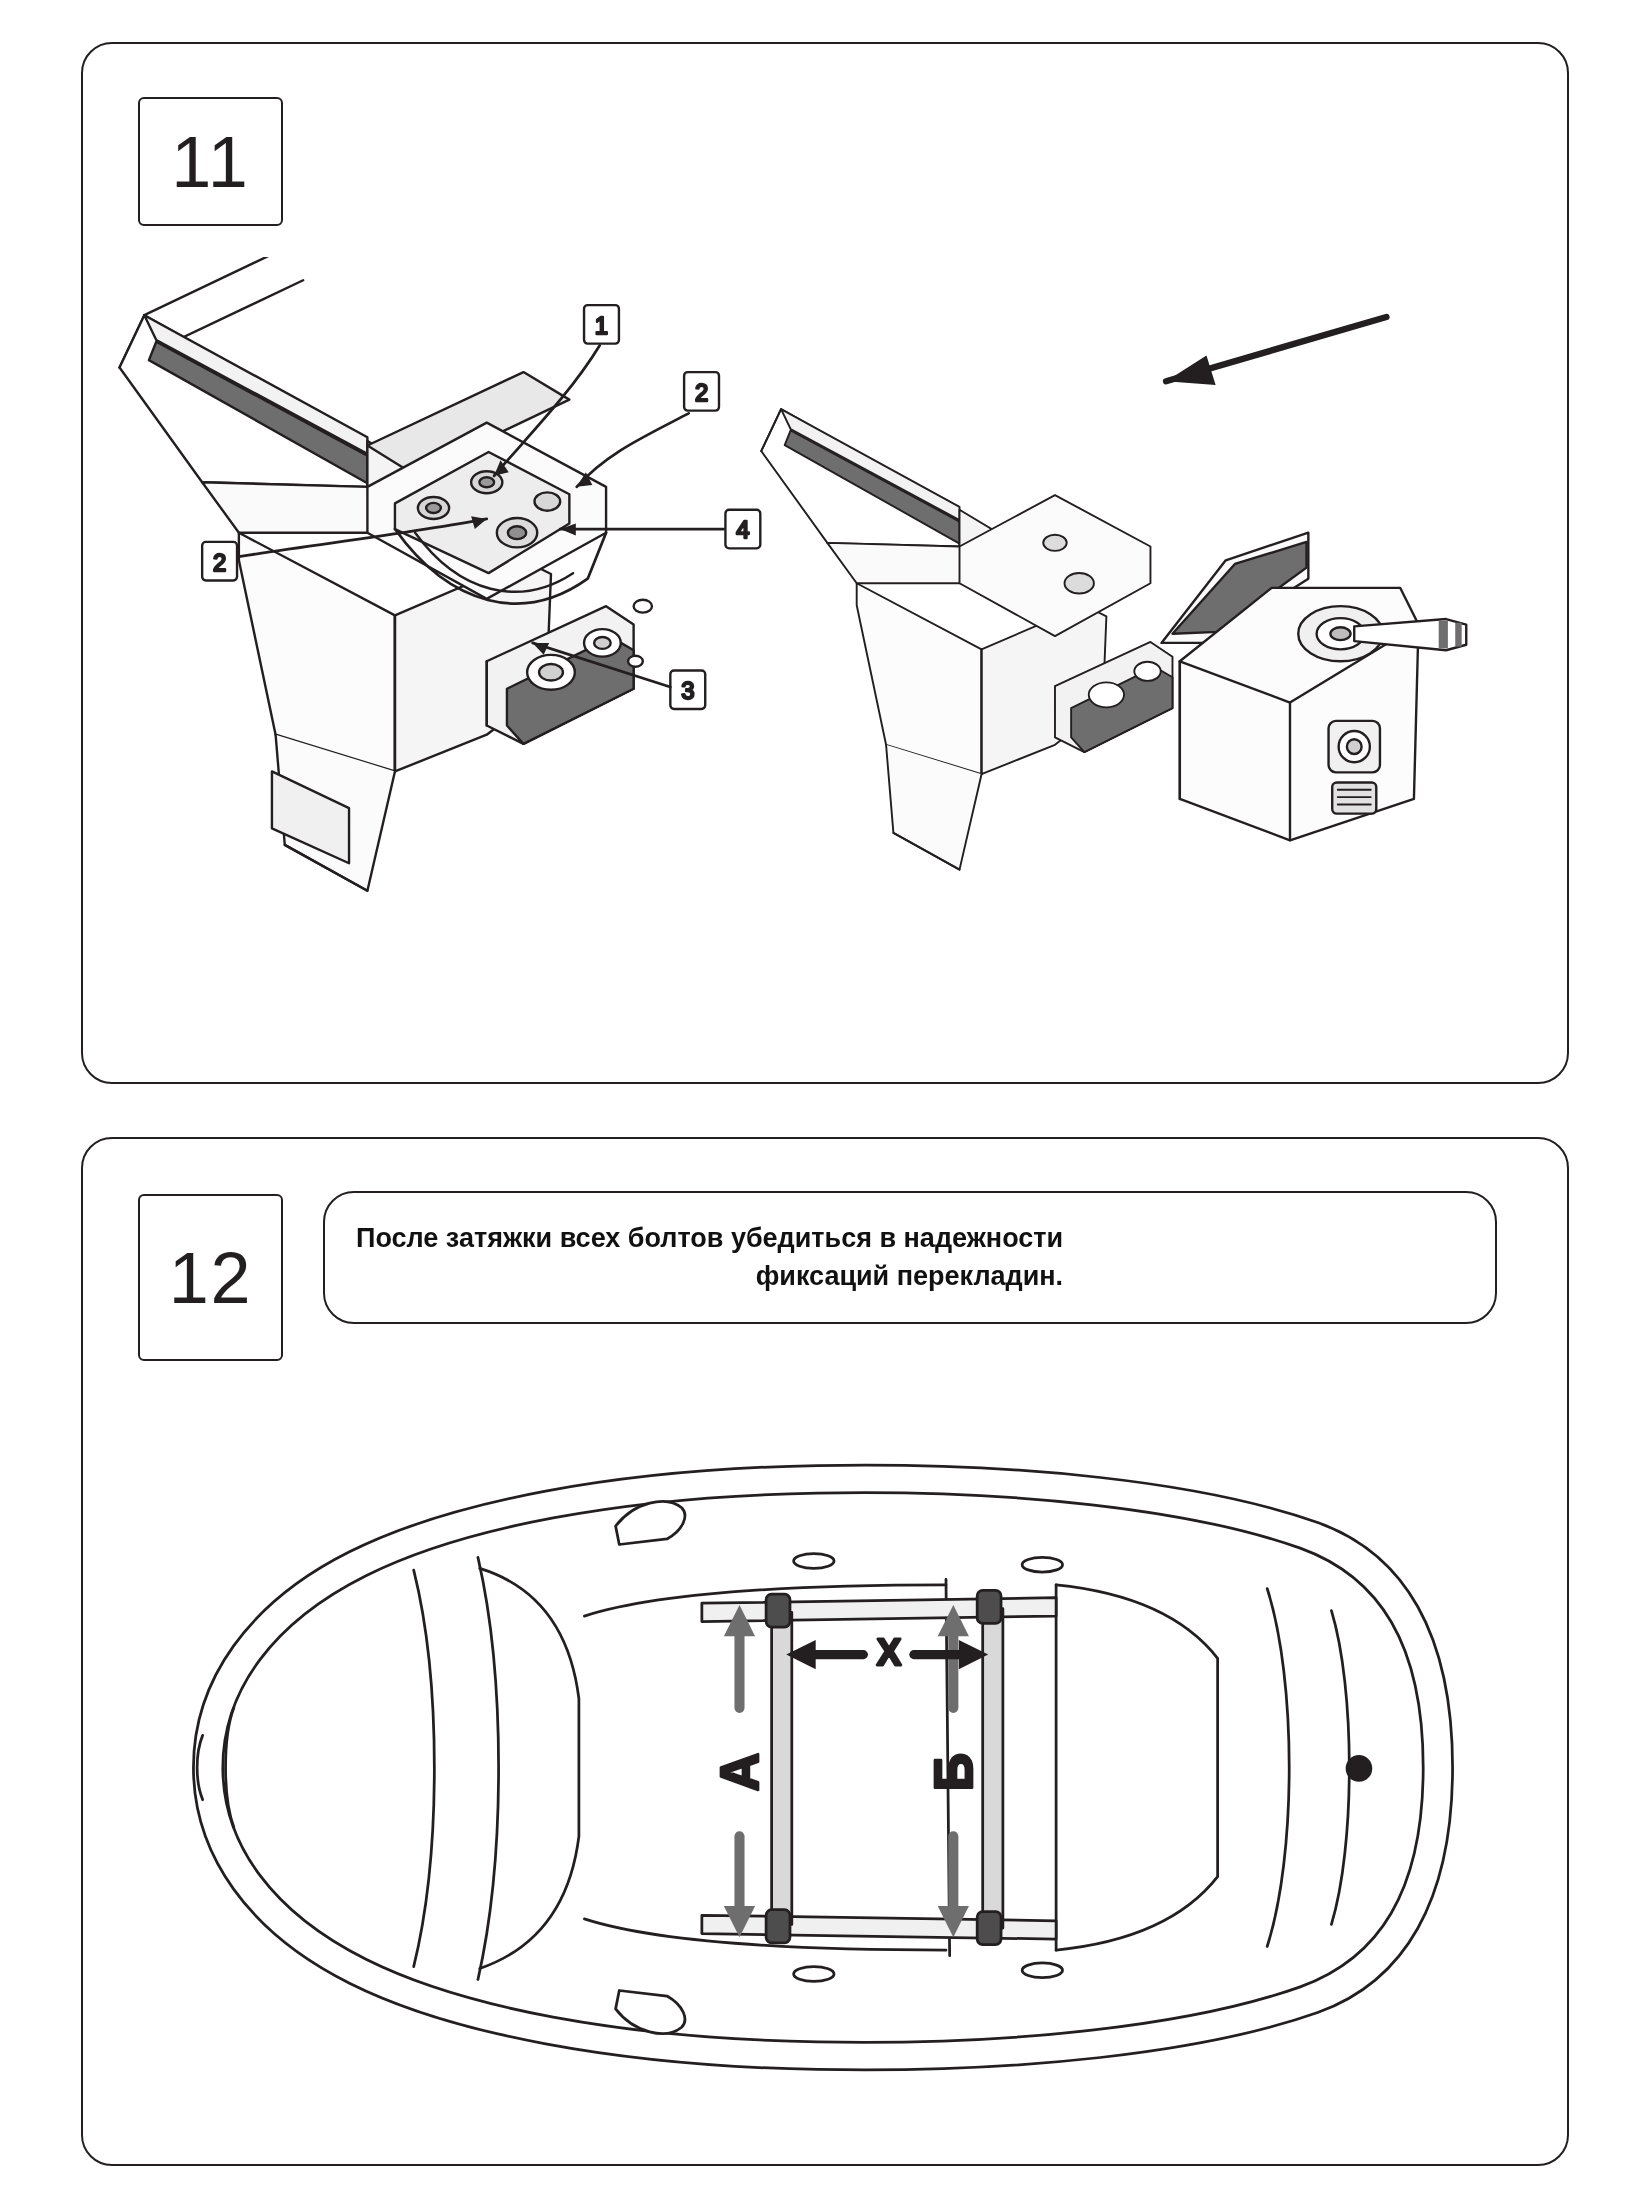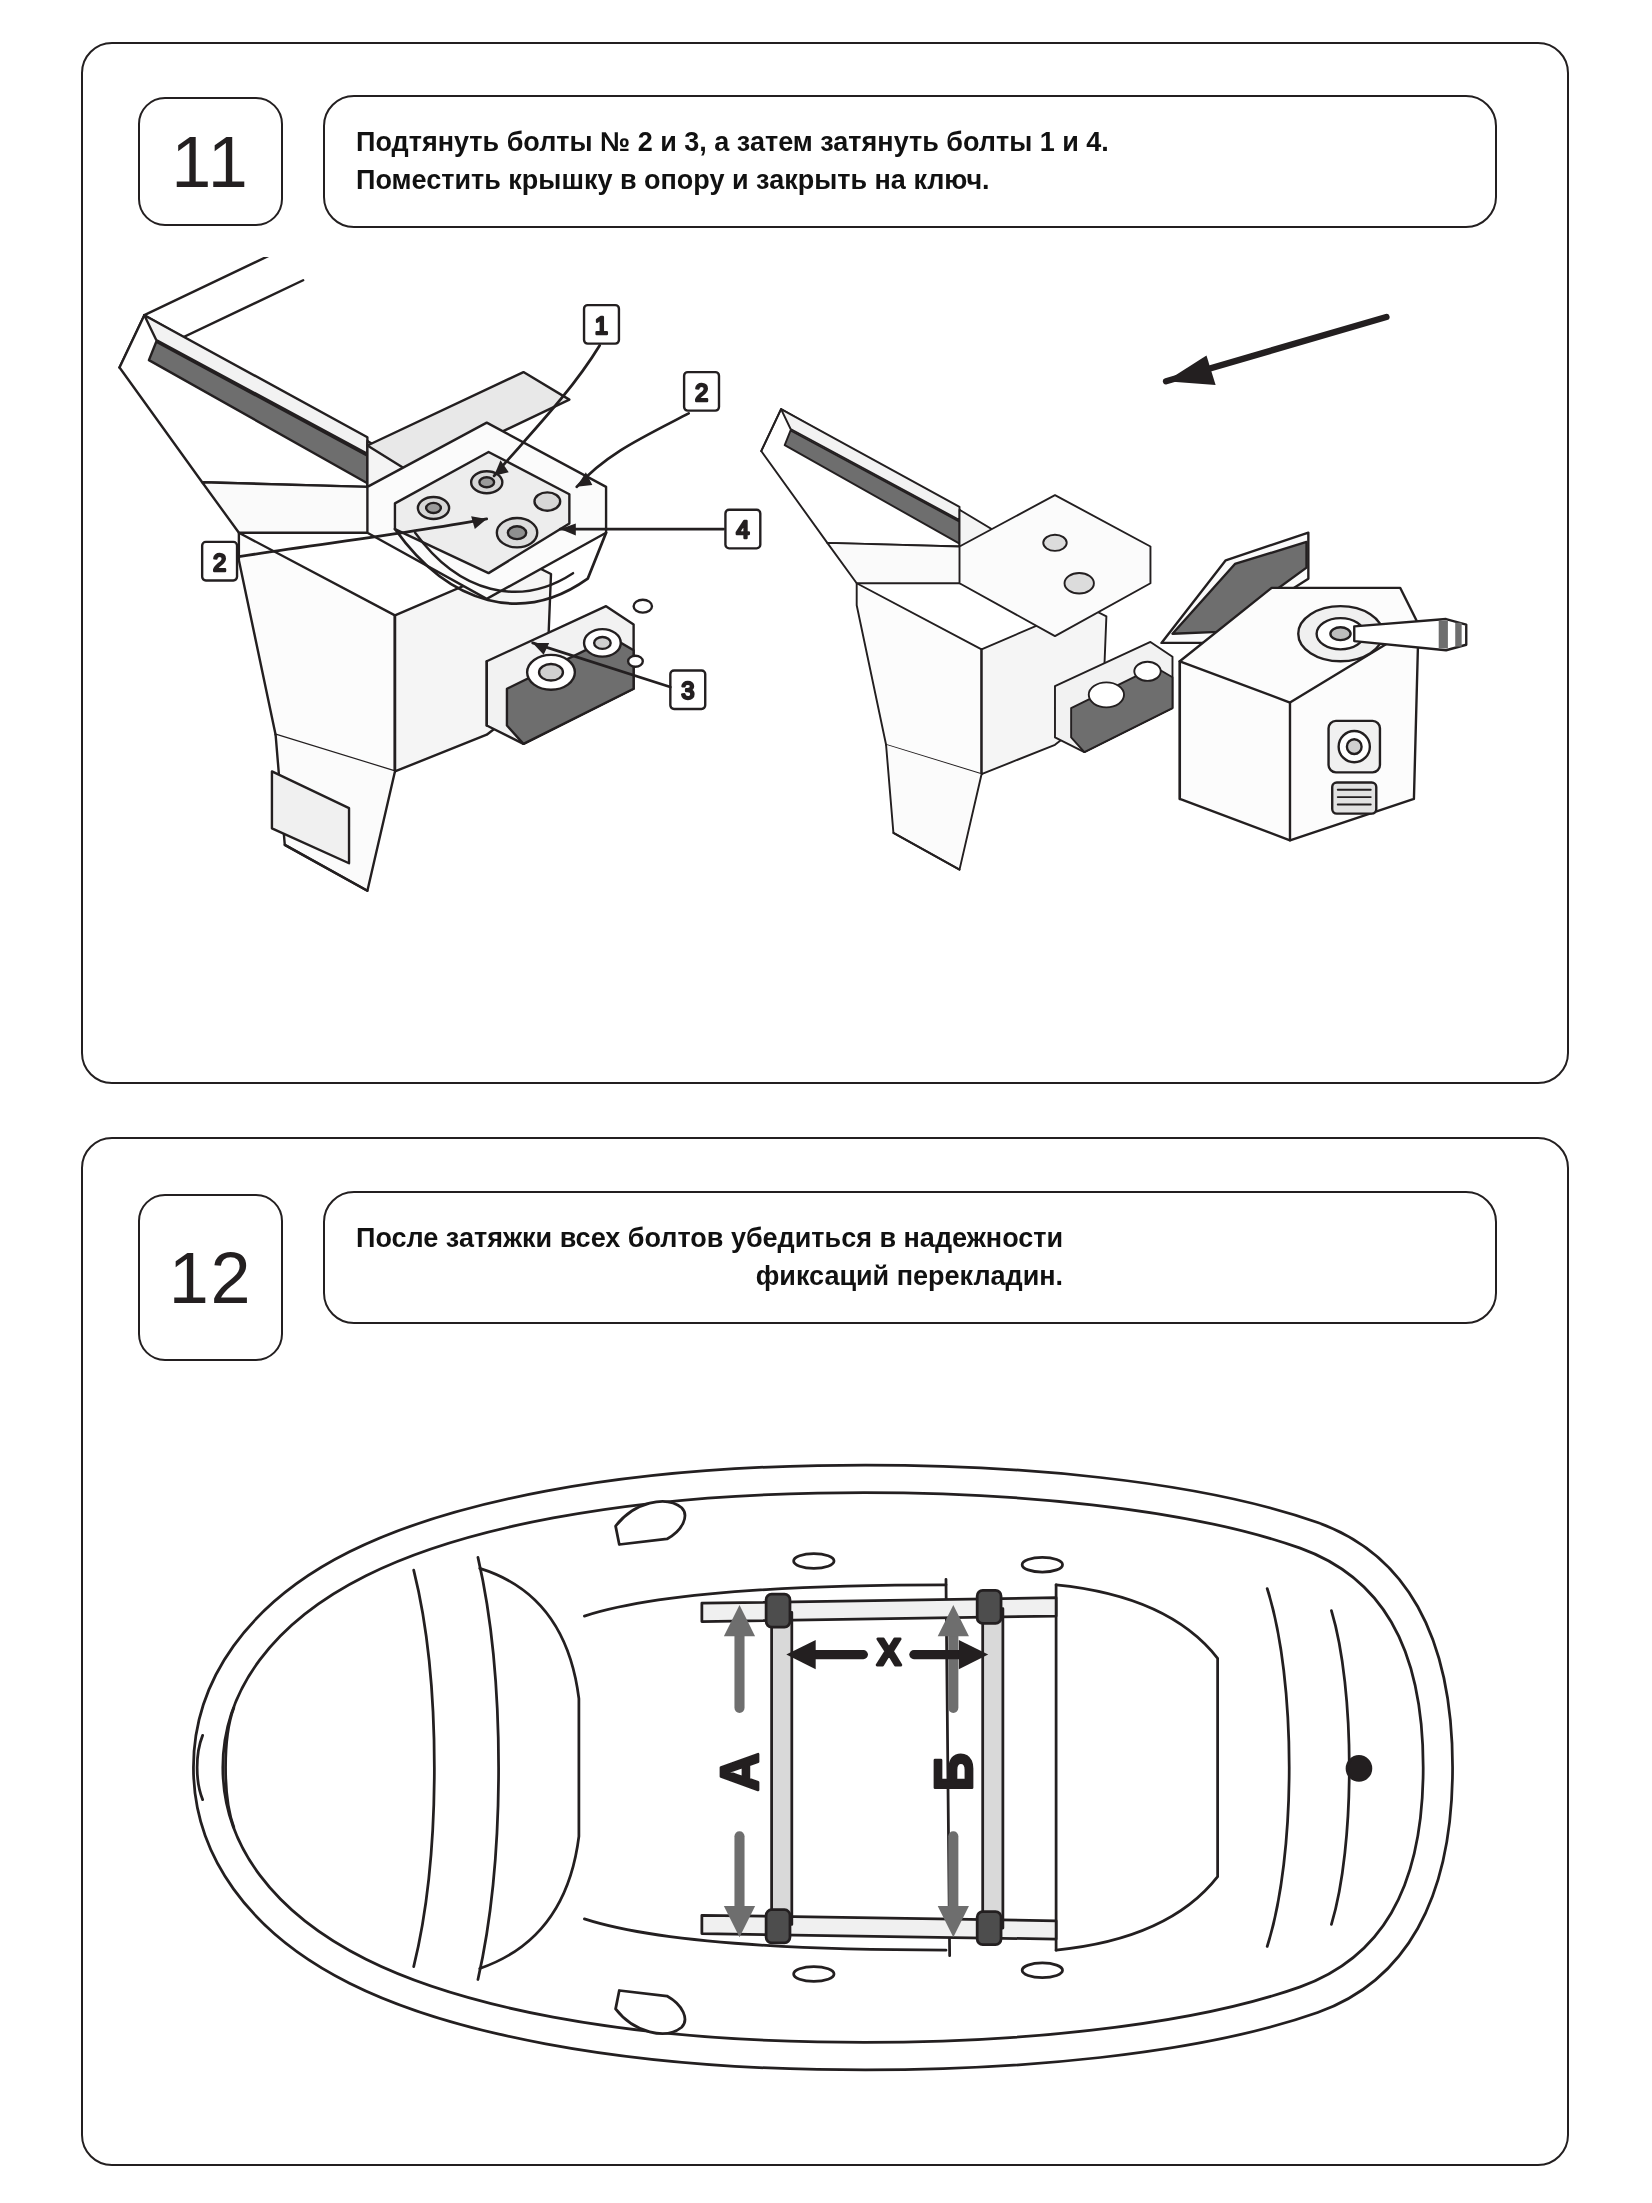--- a/index.html
+++ b/index.html
@@ -13,21 +13,21 @@
     border-radius:31px;
     background:#fff;
     box-sizing:border-box;
   }
   #panel-11{left:81px;top:42px;width:1488px;height:1042px;}
   #panel-12{left:81px;top:1137px;width:1488px;height:1029px;}
 
   .step-number-box{
     position:absolute;
     border:2.8px solid #231f20;
-    border-radius:27px;
+    border-radius:6px;
     box-sizing:border-box;
     display:flex;align-items:center;justify-content:center;
     background:#fff;
   }
   .step-number{
     font-size:72px;
     font-weight:400;
     letter-spacing:1.8px;
     line-height:1;
     color:#231f20;
@@ -85,24 +85,20 @@
 <body>
 
 <div class="page">
 
   <div class="panel" id="panel-11"></div>
 
   <div class="step-number-box" id="step11-num">
     <span class="step-number">11</span>
   </div>
 
-  <div class="caption-box" id="step11-cap">
-    <span class="caption-text">Подтянуть болты № 2 и 3, а затем затянуть болты 1 и 4.
-Поместить крышку в опору и закрыть на ключ.</span>
-  </div>
 
   <div class="art" id="step11-art">
     <svg viewBox="0 0 1500 740" xmlns="http://www.w3.org/2000/svg">
       <g fill="none" stroke="#231f20" stroke-width="2.6" stroke-linejoin="round" stroke-linecap="round">
 
         <path d="M40 40 L250 0" stroke="none"></path>
         <g>
           <path d="M57 63 L252 -30"></path>
           <path d="M30 120 L230 25"></path>
           <path d="M30 120 L57 63"></path>

